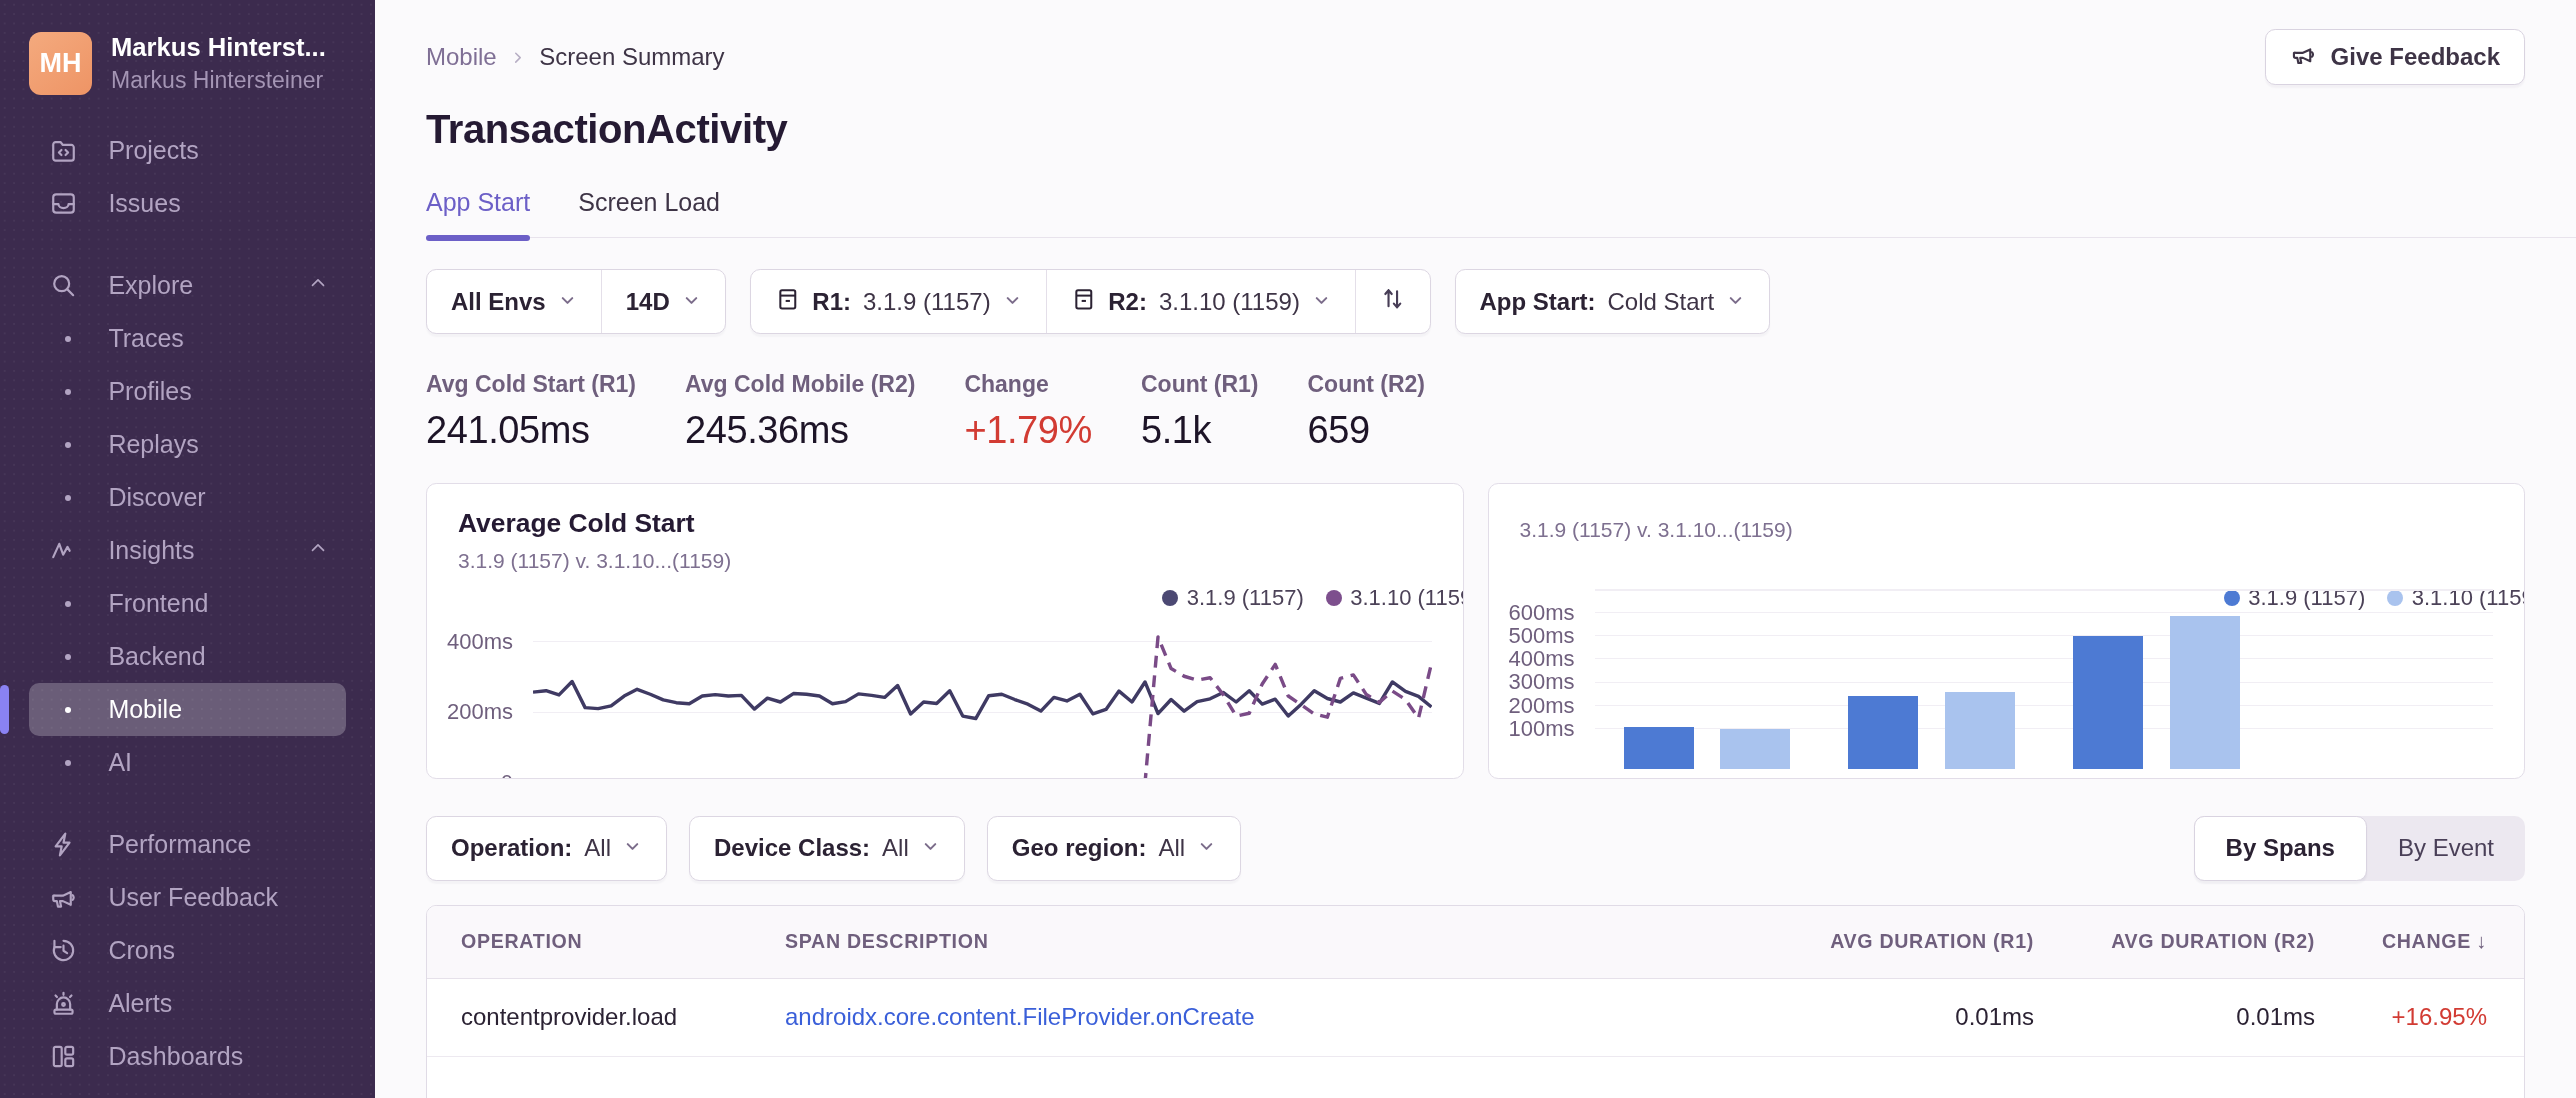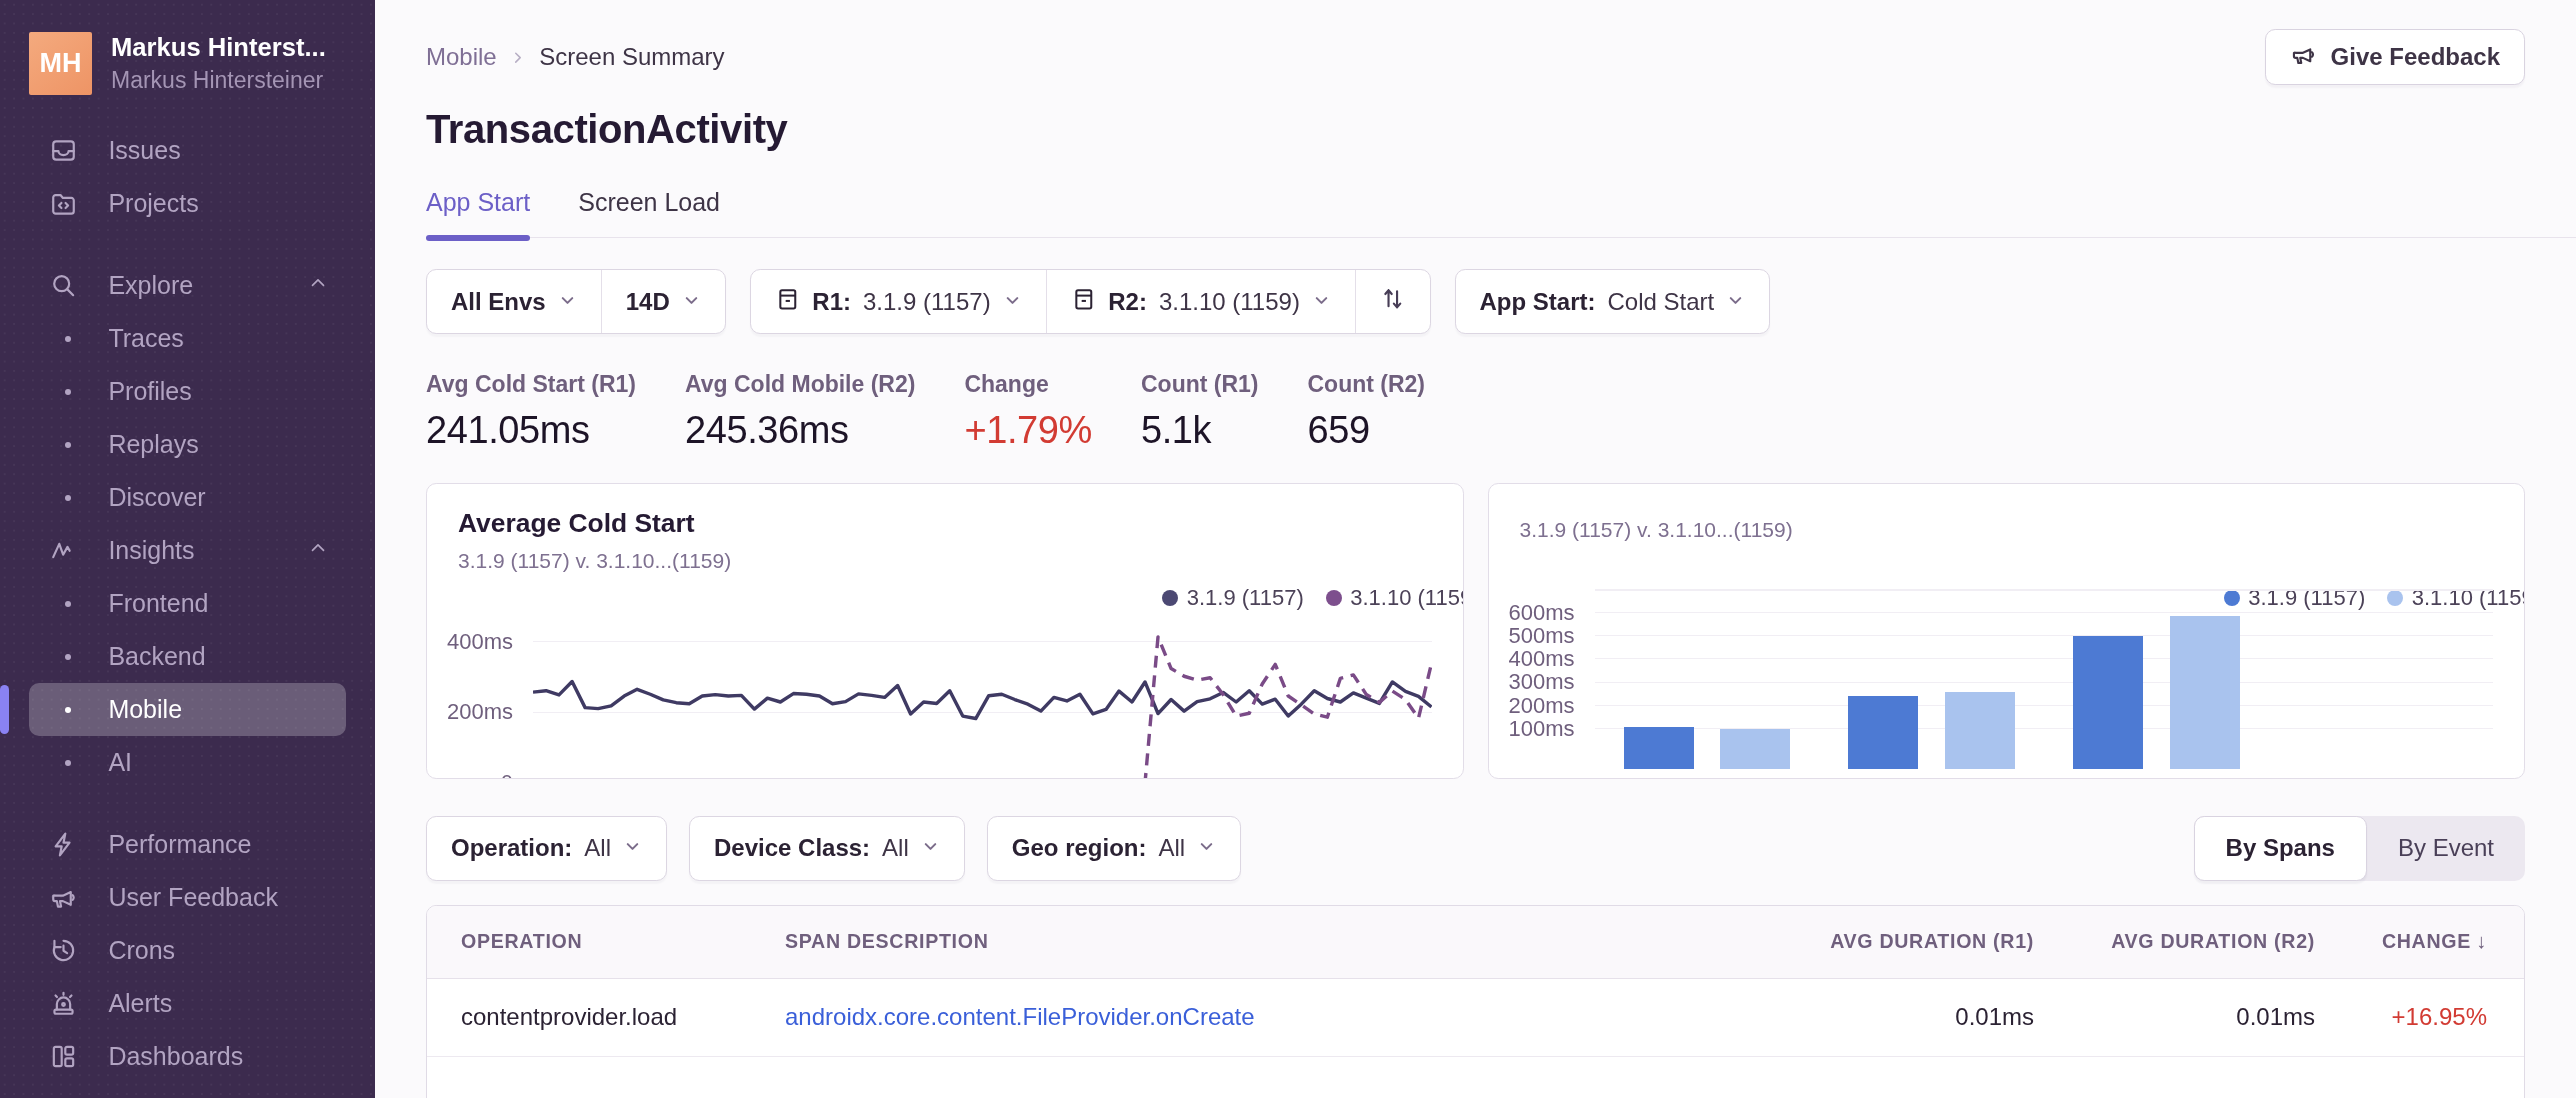--- a/index.html
+++ b/index.html
@@ -4,21 +4,21 @@
 <style>
   * { margin:0; padding:0; box-sizing:border-box; }
   html,body { width:2576px; height:1099px; overflow:hidden; }
   body { font-family:"Liberation Sans","DejaVu Sans",sans-serif; display:flex; background:#FBFAFC; color:#2B2233; }
 
   
   .sidebar { width:375px; min-width:375px; height:100%; background:#3C2B4E;
     background-image:radial-gradient(rgba(255,255,255,0.05) 1.4px, transparent 1.4px);
     background-size:9.4px 9.4px; padding-top:32px; position:relative; overflow:hidden; }
   .user-block { display:flex; align-items:center; gap:19px; padding:0 29px 29px 29px; cursor:pointer; }
-  .avatar { width:63px; height:63px; border-radius:2px; background:linear-gradient(140deg,#F4AA7E,#EE9465);
+  .avatar { width:63px; height:63px; border-radius:12px; background:linear-gradient(140deg,#F4AA7E,#EE9465);
     display:flex; align-items:center; justify-content:center; color:#fff; font-size:27px; font-weight:bold; }
   .user-texts { overflow:hidden; }
   .user-name { color:#FFFFFF; font-weight:bold; font-size:25.6px; white-space:nowrap; }
   .user-org { color:#A495B4; font-size:23px; margin-top:5.1px; white-space:nowrap; }
   .side-nav { display:flex; flex-direction:column; }
   .side-item { position:relative; display:flex; align-items:center; height:53px; margin:0 29px;
     padding:0 17px 0 20.4px; border-radius:10.2px; color:#B2A4C2; font-size:25px; cursor:pointer; }
   .side-item .ic { width:37px; min-width:37px; display:flex; align-items:center; }
   .side-item .ic svg { width:29px; height:29px; }
   .side-item .lbl { flex:1; margin-left:22px; white-space:nowrap; }
@@ -109,34 +109,34 @@
     <div class="avatar">MH</div>
     <div class="user-texts">
       <div class="user-name">Markus Hinterst...</div>
       <div class="user-org">Markus Hintersteiner</div>
     </div>
   </div>
   <nav class="side-nav" id="side-nav">
       <div class="side-item">
         <span class="ic">
           <svg viewBox="0 0 24 24" stroke-linecap="round" stroke-linejoin="round" fill="none" stroke="#B2A4C2" stroke-width="1.8">
+            <path d="M3.5 7a2 2 0 0 1 2-2h4l2 2.4h7a2 2 0 0 1 2 2v9a2 2 0 0 1-2 2h-13a2 2 0 0 1-2-2z"></path>
+            <path d="M10.3 11.6 8.2 13.7l2.1 2.1M13.7 11.6l2.1 2.1-2.1 2.1"></path>
+          </svg>
+        </span>
+        <span class="lbl">Projects</span>
+      </div>
+      <div class="side-item">
+        <span class="ic">
+          <svg viewBox="0 0 24 24" stroke-linecap="round" stroke-linejoin="round" fill="none" stroke="#B2A4C2" stroke-width="1.8">
             <rect x="3.5" y="4.5" width="17" height="15" rx="2.4"></rect>
             <path d="M3.5 12.5h4.3c0 2 1.9 3.3 4.2 3.3s4.2-1.3 4.2-3.3h4.3"></path>
           </svg>
         </span>
         <span class="lbl">Issues</span>
-      </div>
-      <div class="side-item">
-        <span class="ic">
-          <svg viewBox="0 0 24 24" stroke-linecap="round" stroke-linejoin="round" fill="none" stroke="#B2A4C2" stroke-width="1.8">
-            <path d="M3.5 7a2 2 0 0 1 2-2h4l2 2.4h7a2 2 0 0 1 2 2v9a2 2 0 0 1-2 2h-13a2 2 0 0 1-2-2z"></path>
-            <path d="M10.3 11.6 8.2 13.7l2.1 2.1M13.7 11.6l2.1 2.1-2.1 2.1"></path>
-          </svg>
-        </span>
-        <span class="lbl">Projects</span>
       </div>
       <div class="side-item gap">
         <span class="ic">
           <svg viewBox="0 0 24 24" stroke-linecap="round" stroke-linejoin="round" fill="none" stroke="#B2A4C2" stroke-width="1.8">
             <circle cx="10.5" cy="10.5" r="6.2"></circle>
             <path d="M15.2 15.2 20 20"></path>
           </svg>
         </span>
         <span class="lbl">Explore</span>
         <span class="chev"><svg viewBox="0 0 24 24" stroke-linecap="round" stroke-linejoin="round" fill="none" stroke="#B2A4C2" stroke-width="1.8">

